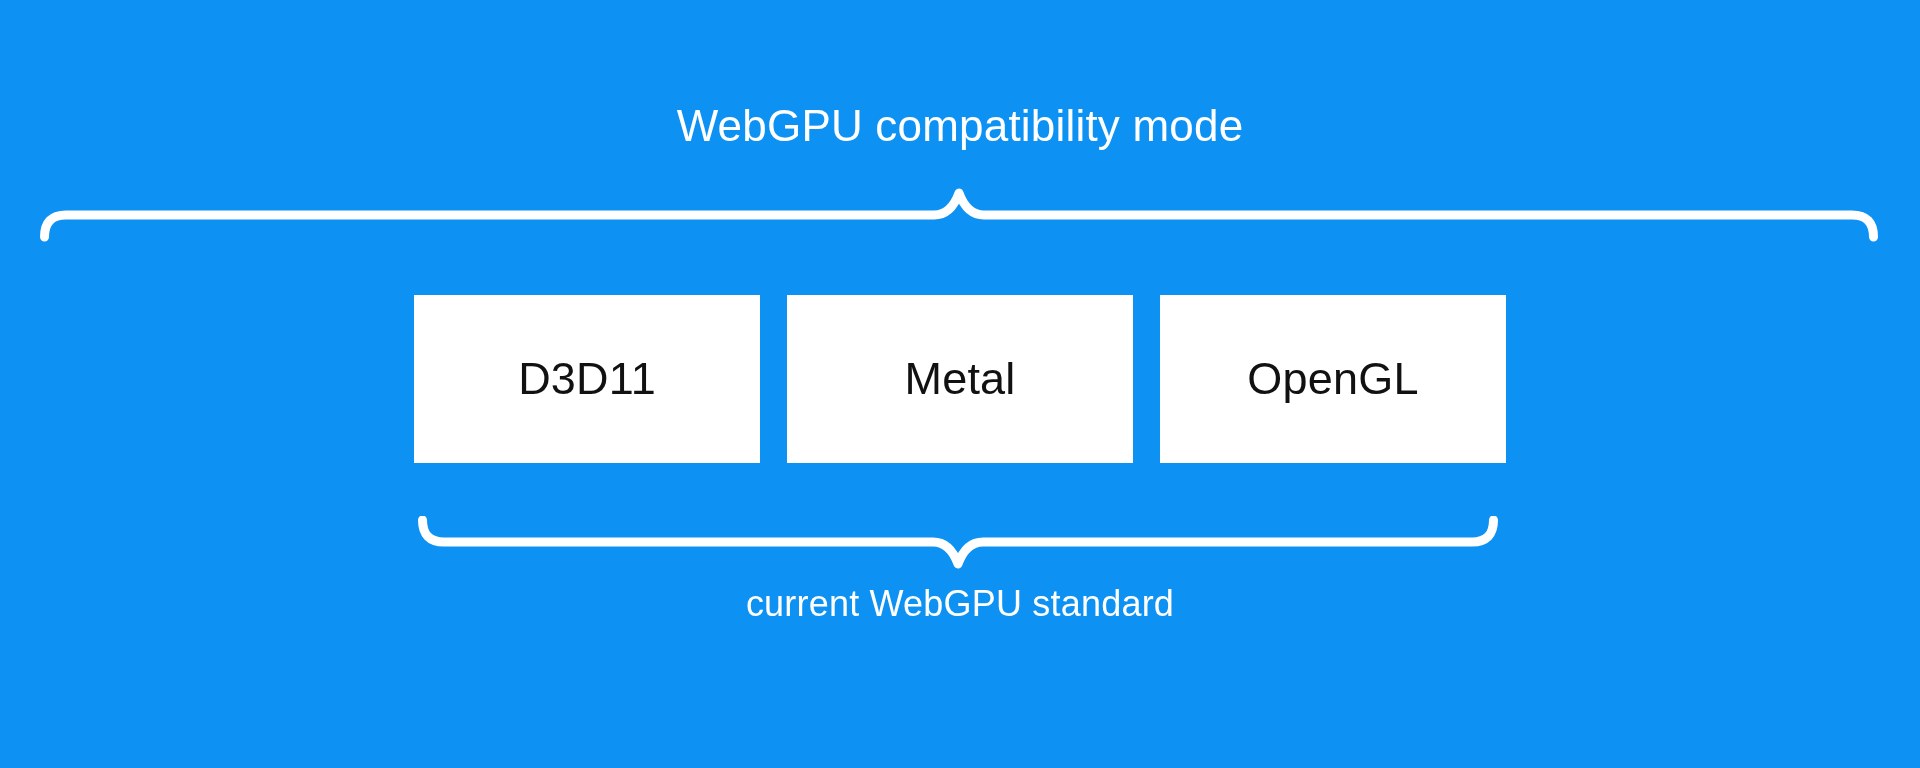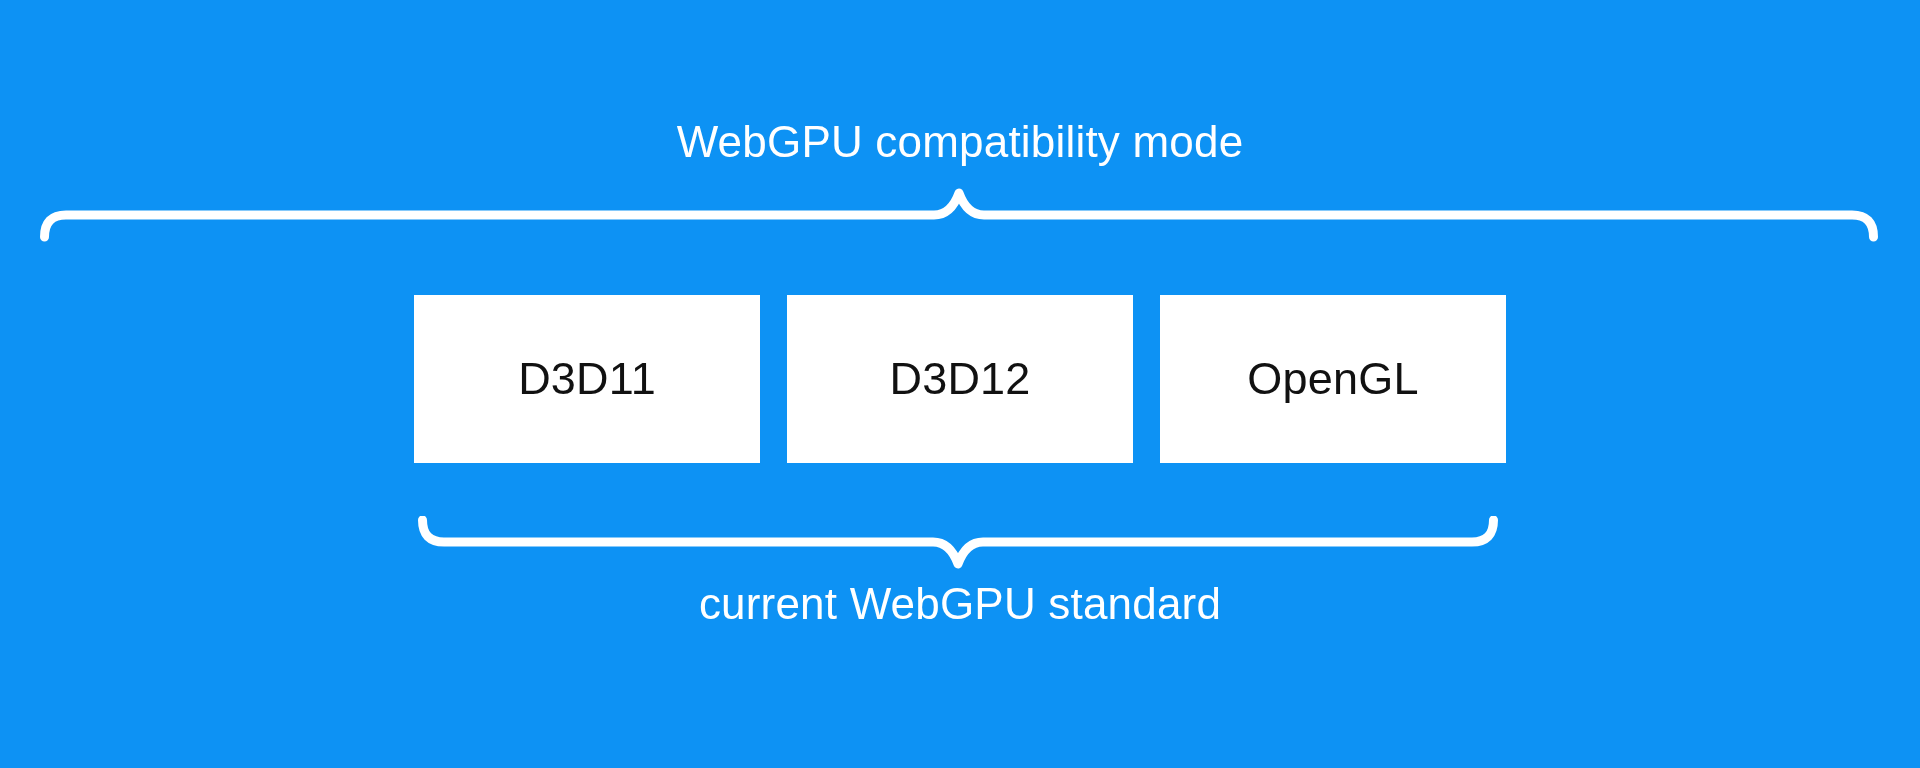--- a/index.html
+++ b/index.html
@@ -17,21 +17,21 @@
     font-family: "Liberation Sans", sans-serif;
   }
   .canvas {
     position: relative;
     width: 1920px;
     height: 768px;
     background: var(--background);
   }
   .diagram-title {
     position: absolute;
-    top: 118px;
+    top: 102px;
     left: 0;
     width: 1920px;
     text-align: center;
     font-size: 44px;
     line-height: 48px;
     font-weight: 400;
     color: var(--label-text);
     letter-spacing: 0.2px;
   }
   .brace {
@@ -70,21 +70,21 @@
     color: var(--box-text);
     letter-spacing: 0.2px;
     white-space: nowrap;
   }
   .bottom-label {
     position: absolute;
     top: 580px;
     left: 0;
     width: 1920px;
     text-align: center;
-    font-size: 44px;
+    font-size: 36px;
     line-height: 48px;
     font-weight: 400;
     color: var(--label-text);
     letter-spacing: 0.2px;
   }
 </style>
 </head>
 <body>
 
 <div class="canvas">
@@ -93,21 +93,21 @@
 
   <svg class="brace top-brace" width="1838" height="57" viewBox="0 0 1838 57" aria-hidden="true">
     <path d="M 4.5 52 Q 4.5 30 26 30 L 894 30 Q 911 30 919 8 Q 927 30 944 30 L 1812 30 Q 1833.5 30 1833.5 52"></path>
   </svg>
 
   <div class="boxes-row">
     <div class="api-box">
       <span class="label">D3D11</span>
     </div>
     <div class="api-box">
-      <span class="label">D3D12</span>
+      <span class="label">Metal</span>
     </div>
     <div class="api-box">
       <span class="label">OpenGL</span>
     </div>
   </div>
 
   <svg class="brace bottom-brace" width="1080" height="53" viewBox="0 0 1080 53" aria-hidden="true">
     <path d="M 4.5 4 Q 4.5 26 26 26 L 515 26 Q 532 26 540 48 Q 548 26 565 26 L 1054 26 Q 1075.5 26 1075.5 4"></path>
   </svg>
 

